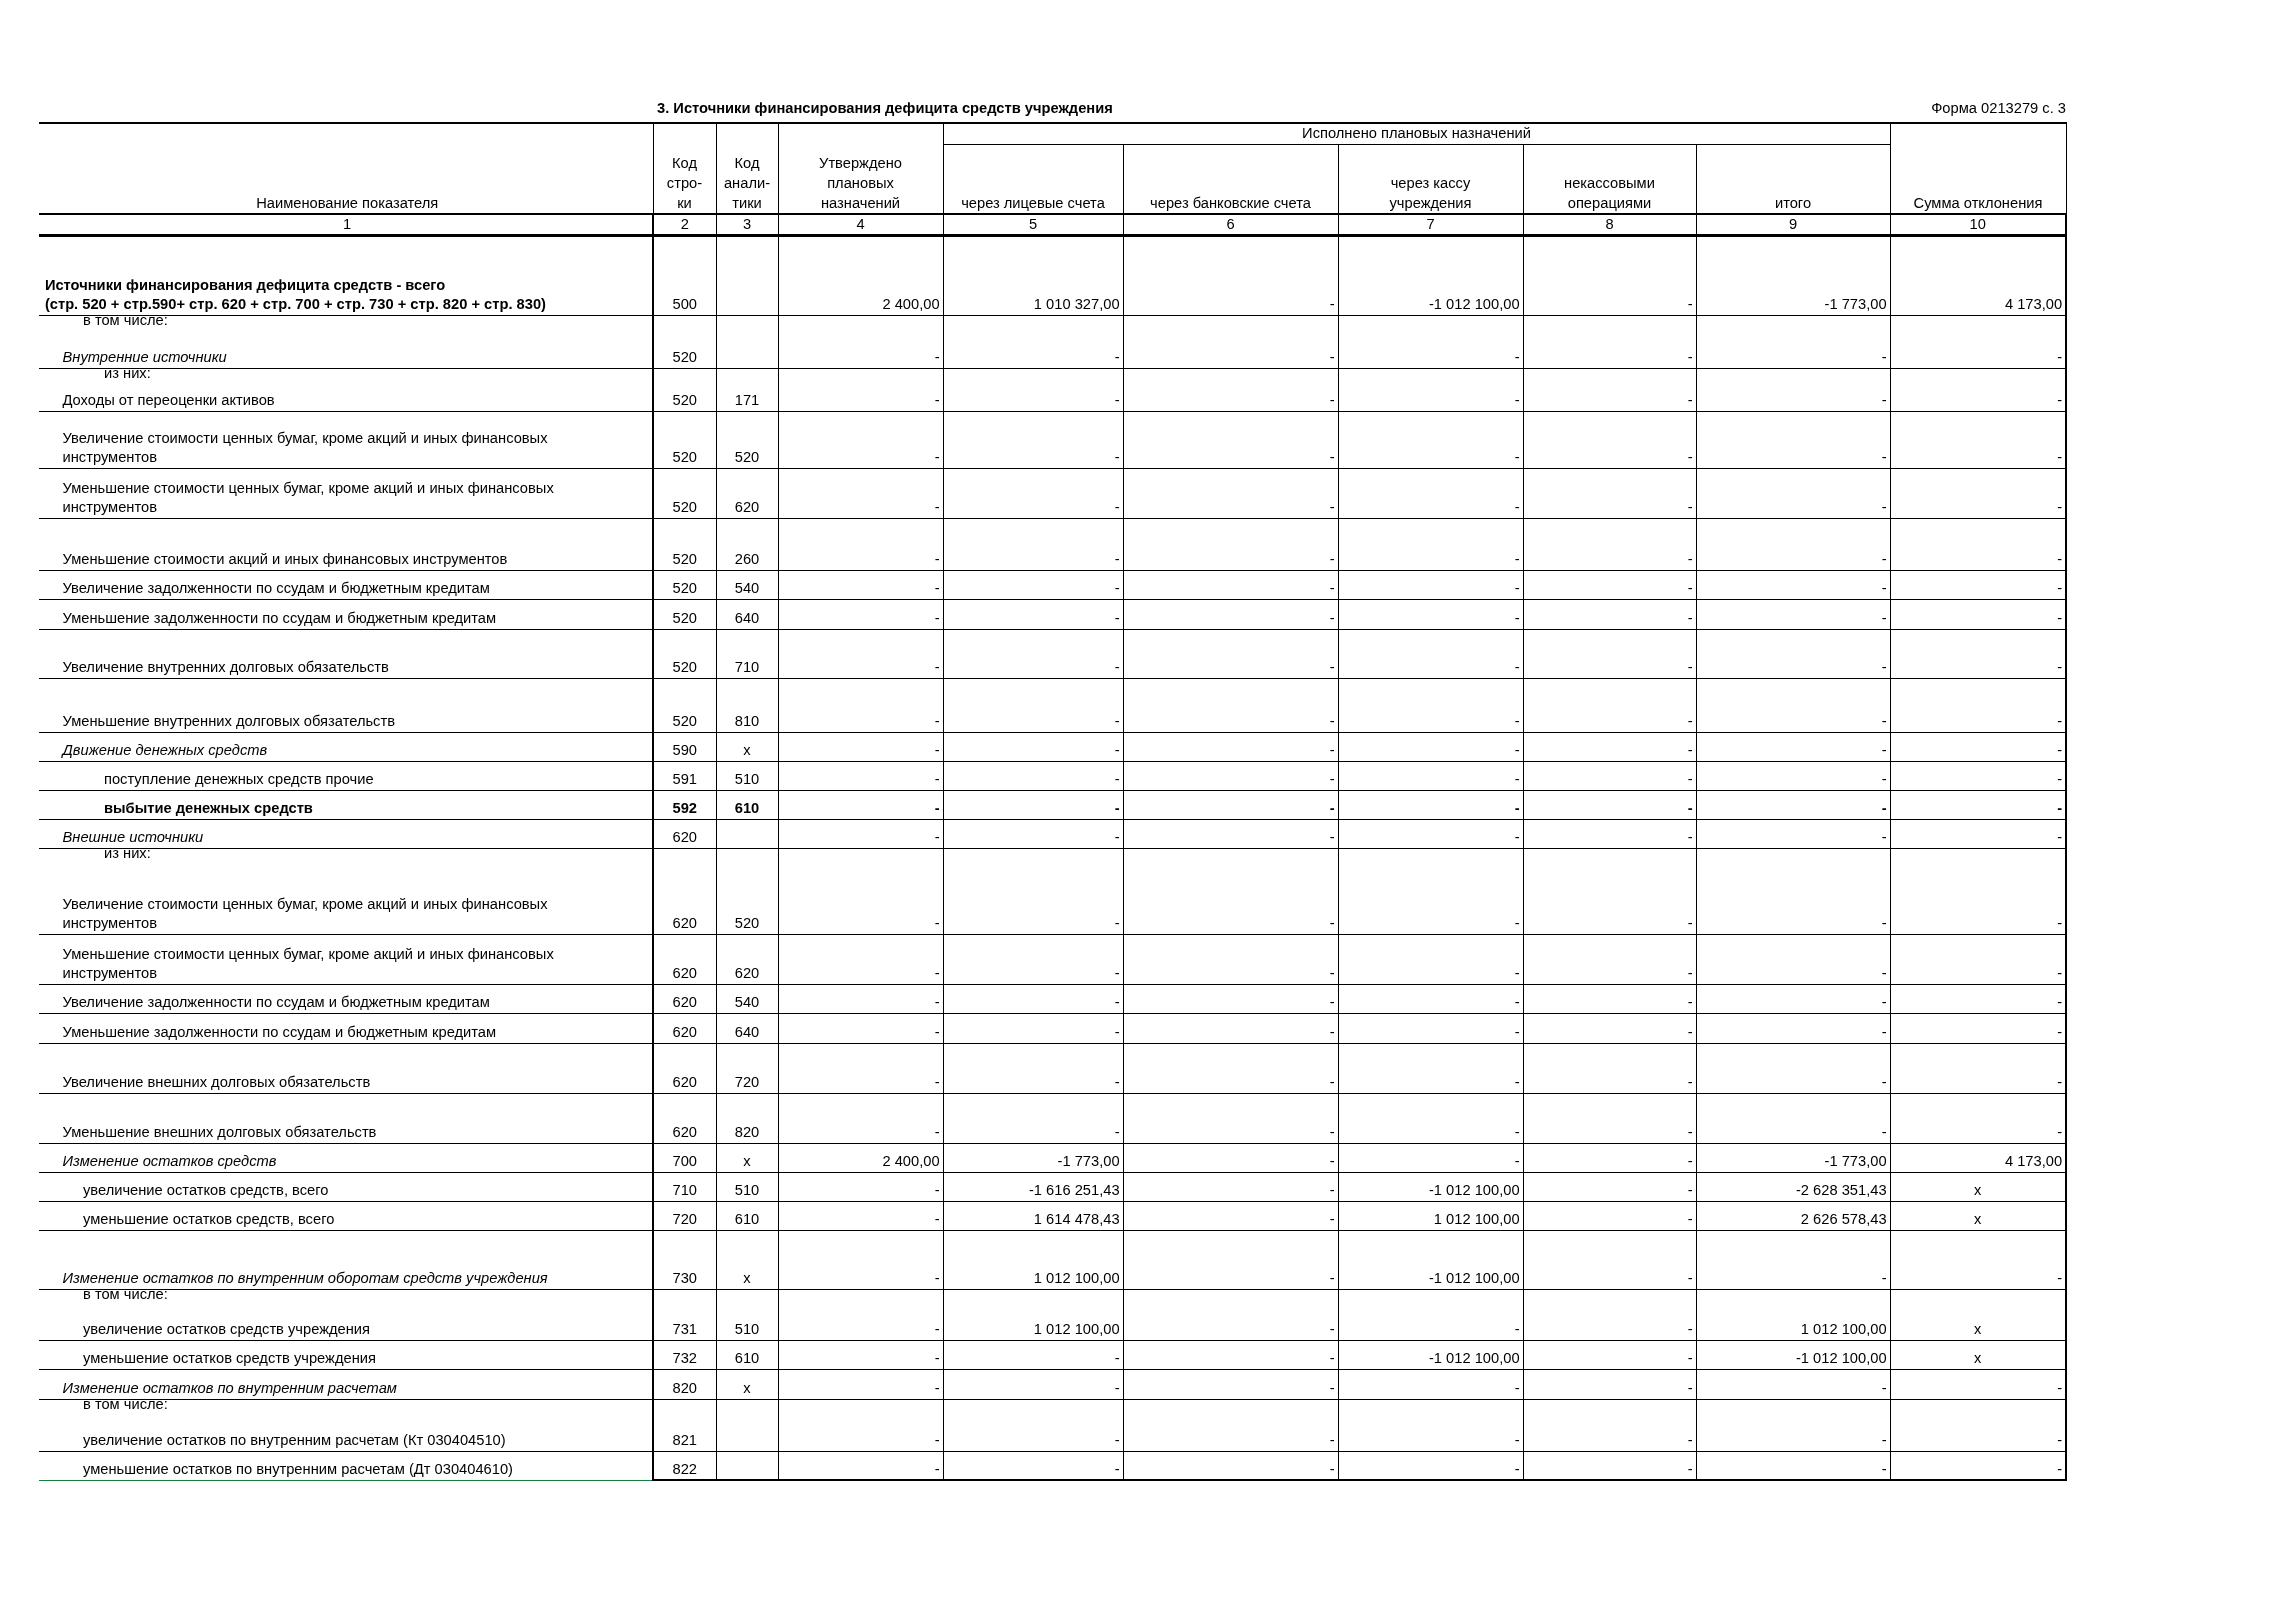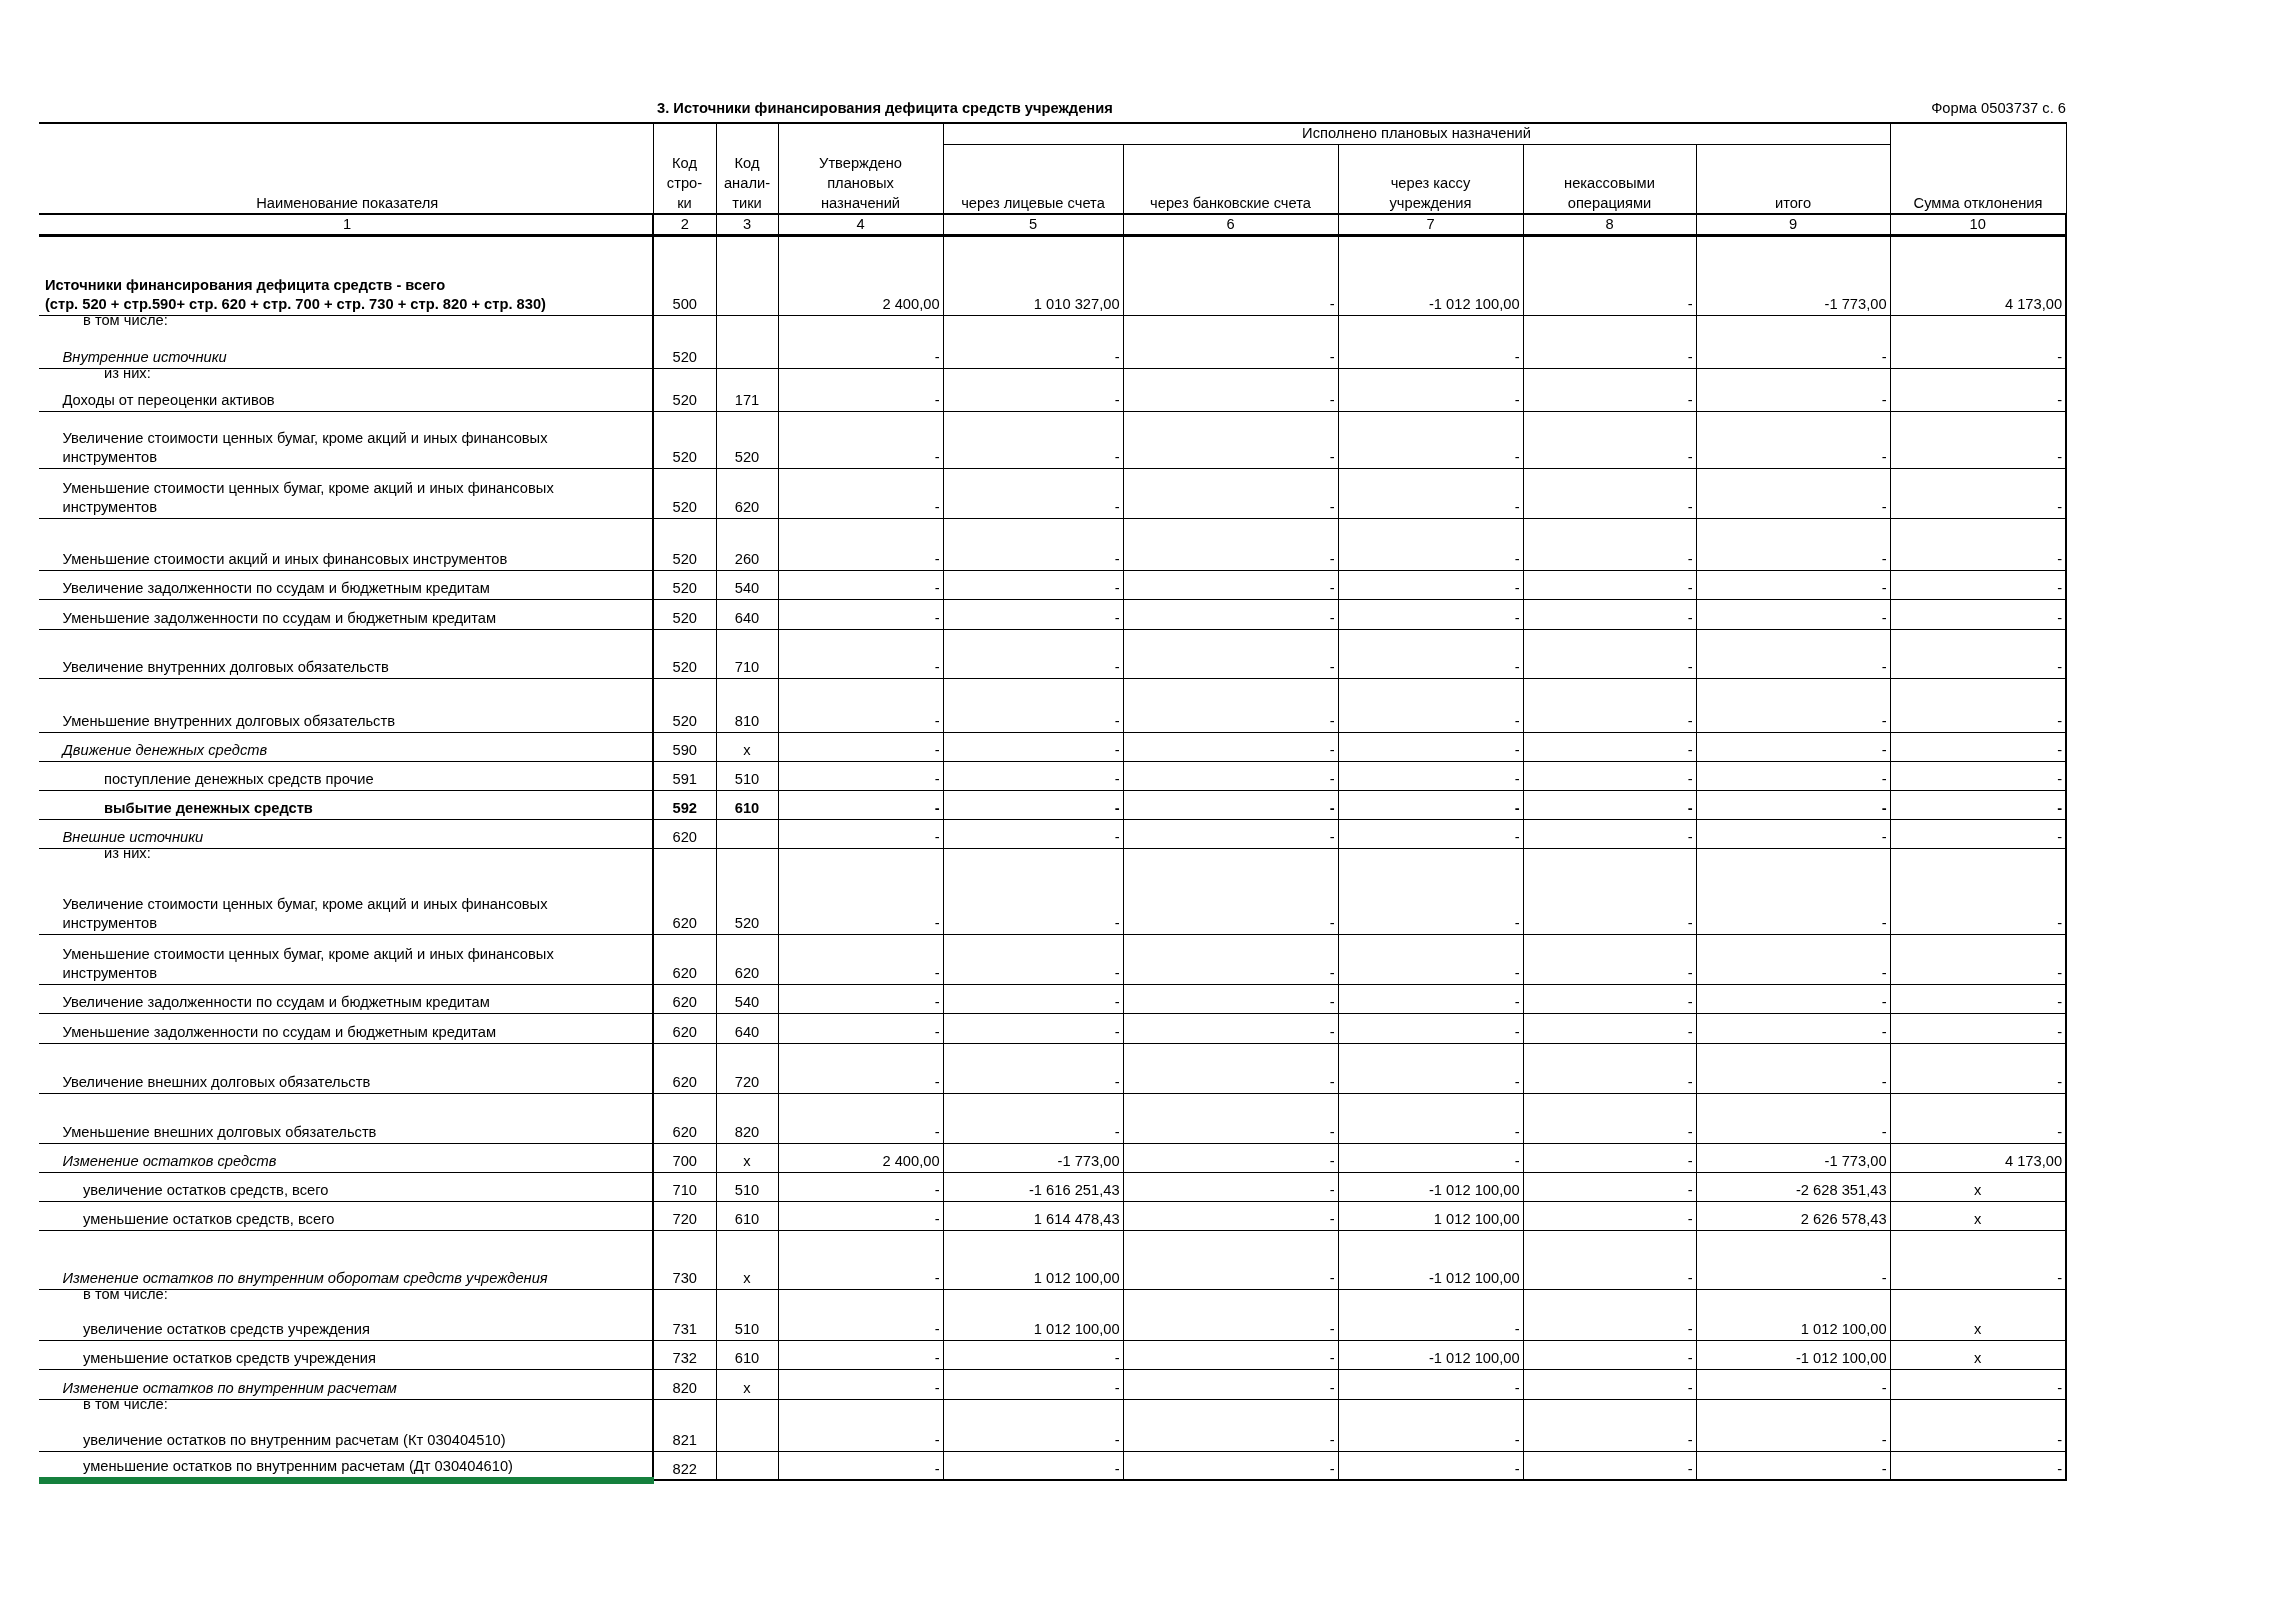--- a/index.html
+++ b/index.html
@@ -14,31 +14,31 @@
   .hdr td { text-align:center; vertical-align:middle; }
   .hdr td.name { border-left:none;margin-top:12px; }
   tr.top td { border-top:2.9px solid #000; }
   tr.colnum td { border-top:2.9px double #000; height:18.6px; line-height:18.6px; }
   tr.colnum td { border-bottom:3.9px solid #000; }
   td.num { text-align:right; }
   td.code { text-align:center; }
   td.bl { border-left:2.9px solid #000 !important; }
   td.br { border-right:2.9px solid #000 !important; }
   tr.last td { border-bottom:2.9px solid #000; }
-  tr.last td.name { border-bottom:7px solid #15803d; }
+  tr.last td.name { border-bottom:1px solid #15803d; }
   .b { font-weight:bold; }
   .i { font-style:italic; }
   td.xc { text-align:center; vertical-align:middle; }
   td.xb { text-align:center; }
 </style>
 </head>
 <body>
 
 <div class="title">3. Источники финансирования дефицита средств учреждения</div>
-<div class="form-no">Форма 0503737  с. 6</div>
+<div class="form-no">Форма 0213279  с. 3</div>
 
 <table class="grid">
   <colgroup>
     <col style="width:614px">
       <col style="width:63px">
       <col style="width:62px">
       <col style="width:165px">
     <col style="width:180px">
       <col style="width:215px">
       <col style="width:185px">

